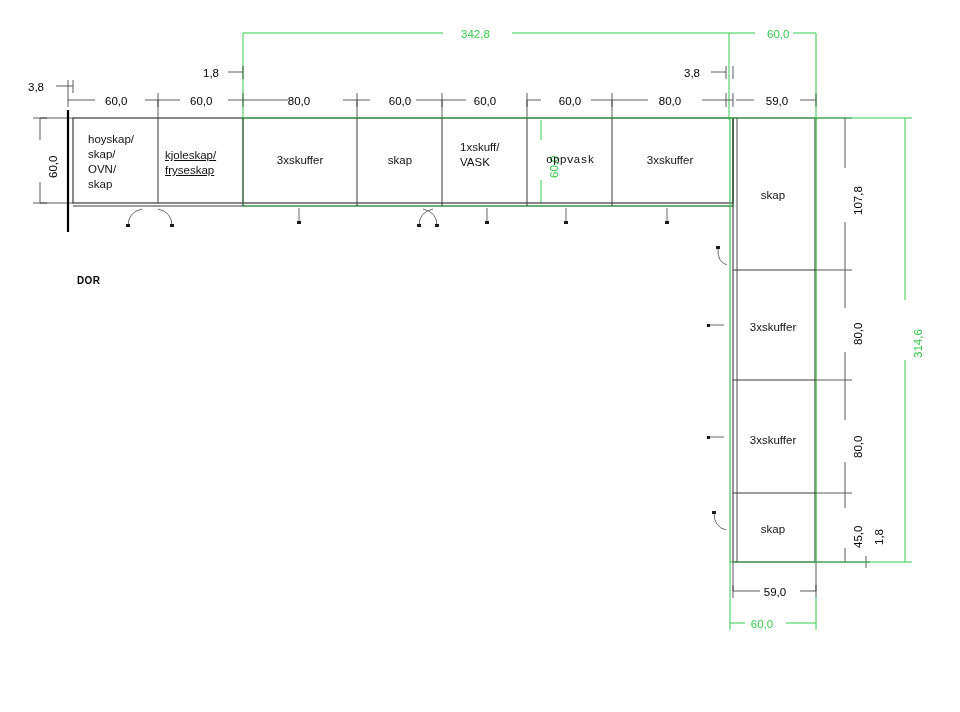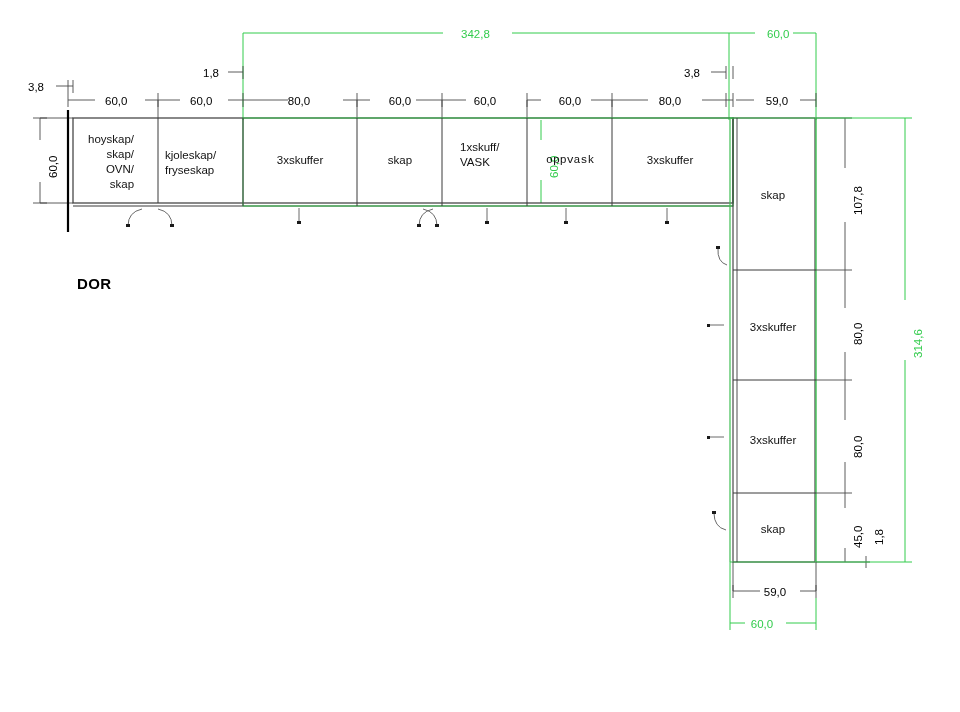--- a/index.html
+++ b/index.html
@@ -1,21 +1,21 @@
 <!DOCTYPE html>
 <html><head>
 <meta charset="utf-8">
 <style>
   html,body{margin:0;padding:0;background:#ffffff;}
   body{font-family:"Liberation Sans","DejaVu Sans",sans-serif;}
   #canvas{position:relative;width:960px;height:712px;background:#ffffff;overflow:hidden;}
   #canvas svg{position:absolute;left:0;top:0;}
   .lbl{position:absolute;font-size:11.5px;color:#000;white-space:nowrap;line-height:1.25;}
   .lbl.g{color:#33cc4d;}
-  .lbl.bold{font-weight:bold;font-size:15px;letter-spacing:.4px;padding-left:19px;}
+  .lbl.bold{font-weight:bold;font-size:10px;letter-spacing:.4px;padding-left:19px;}
   .lbl.vert{transform-origin:left top;}
   .cab{position:absolute;font-size:11.5px;color:#111;line-height:1.3;white-space:nowrap;}
 </style>
 </head>
 <body>
 
 <div id="canvas">
 
 <svg width="960" height="712">
   <defs></defs>
@@ -217,27 +217,27 @@
 <div class="lbl" style="left:400px;top:101px;transform:translate(-50%,-50%);">60,0</div>
 <div class="lbl" style="left:485px;top:101px;transform:translate(-50%,-50%);">60,0</div>
 <div class="lbl" style="left:570px;top:101px;transform:translate(-50%,-50%);">60,0</div>
 <div class="lbl" style="left:684px;top:73px;transform:translateY(-50%);">3,8</div>
 <div class="lbl" style="left:670px;top:101px;transform:translate(-50%,-50%);">80,0</div>
 <div class="lbl" style="left:777px;top:101px;transform:translate(-50%,-50%);">59,0</div>
 
 <div class="lbl vert" style="left:46px;top:178px;transform:rotate(-90deg);transform-origin:left top;">60,0</div>
 <div class="lbl g vert" style="left:547px;top:178px;transform:rotate(-90deg);transform-origin:left top;">60,0</div>
 
-<div class="cab" style="left:88px;top:132px;text-align:right;">
+<div class="cab" style="left:88px;top:132px;">
   <span>hoyskap/</span><br>
   <span>skap/</span><br>
   <span>OVN/</span><br>
   <span>skap</span>
 </div>
-<div class="cab" style="left:165px;top:148px;">
+<div class="cab" style="left:165px;top:148px;text-decoration:underline;">
   <span>kjoleskap/</span><br>
   <span>fryseskap</span>
 </div>
 <div class="cab" style="left:300px;top:160px;transform:translate(-50%,-50%);">3xskuffer</div>
 <div class="cab" style="left:400px;top:160px;transform:translate(-50%,-50%);">skap</div>
 <div class="cab" style="left:460px;top:140px;">
   <span>1xskuff/</span><br>
   <span>VASK</span>
 </div>
 <div class="cab" style="left:546px;top:160px;transform:translateY(-50%);font-family:Liberation Mono, monospace;">oppvask</div>

